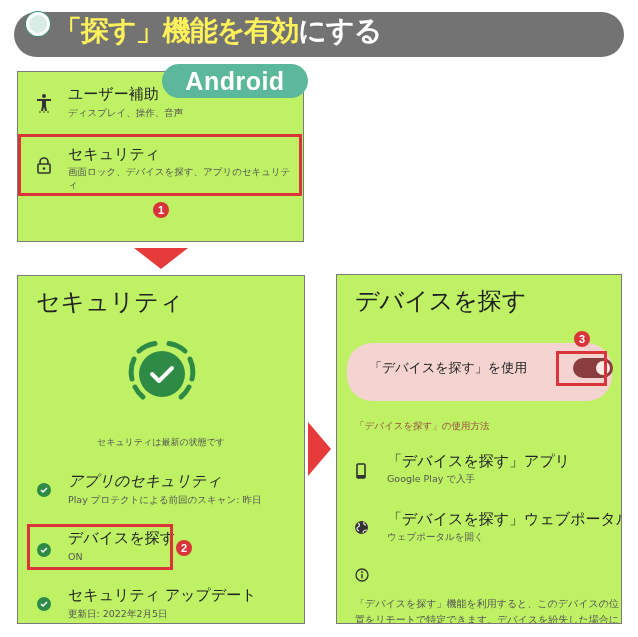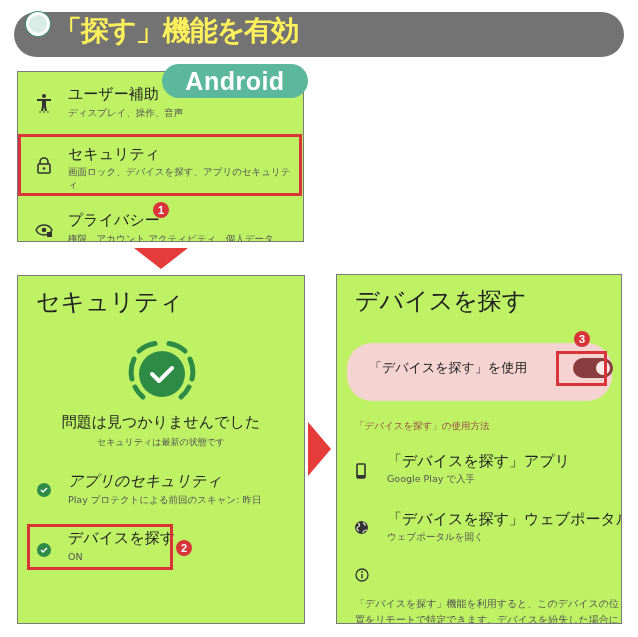--- a/index.html
+++ b/index.html
@@ -74,20 +74,21 @@
   }
   .section-label { position: absolute; left: 18px; top: 145px; font-size: 9.5px; color: #9a4a45; white-space: nowrap; }
   .desc-text { position: absolute; left: 18px; font-size: 10px; color: #555; white-space: nowrap; }
 </style>
 </head>
 <body>
 
 <div class="abs title-bar">
   <div class="title-circle"></div>
   <span class="title-text title-yellow">「探す」機能を有効</span>
+  <span class="title-text title-white">にする</span>
 </div>
 
 <div class="abs android-badge">Android</div>
 
 <div class="abs panel panel-top">
   <div class="row" style="top:0;height:62px;">
     <div class="row-icon" style="top:21px;">
       <svg width="16" height="20" viewBox="0 0 16 20">
           <circle cx="8" cy="3" r="2" fill="#333"></circle>
           <path d="M1 6h14v2H10v5l1 5H9l-1-4-1 4H5l1-5V8H1z" fill="#333"></path>
@@ -103,31 +104,20 @@
     <div class="row-icon" style="top:20px;">
       <svg width="14" height="17" viewBox="0 0 14 17">
           <path d="M3 7V5a4 4 0 0 1 8 0v2" fill="none" stroke="#333" stroke-width="1.6"></path>
           <rect x="1" y="7" width="12" height="9" rx="1" fill="none" stroke="#333" stroke-width="1.6"></rect>
           <circle cx="7" cy="11.5" r="1.3" fill="#333"></circle>
         </svg>
     </div>
     <div class="row-title" style="top:10px;">セキュリティ</div>
     <div class="row-sub" style="top:31px;">画面ロック、デバイスを探す、アプリのセキュリテ</div>
     <div class="row-sub" style="top:44px;">ィ</div>
-  </div>
-  <div class="row" style="top:126px;height:46px;">
-    <div class="row-icon" style="top:23px;">
-      <svg width="18" height="14" viewBox="0 0 18 14">
-          <path d="M1 6c2-4 6-5 8-5s6 1 8 5c-2 4-6 5-8 5S3 10 1 6z" fill="none" stroke="#333" stroke-width="1.5"></path>
-          <circle cx="9" cy="6" r="2.3" fill="#333"></circle>
-          <rect x="12" y="8" width="5" height="5" fill="#333"></rect>
-        </svg>
-    </div>
-    <div class="row-title" style="top:13px;">プライバシー</div>
-    <div class="row-sub" style="top:35px;">権限、アカウント アクティビティ、個人データ</div>
   </div>
 </div>
 <div class="abs red-box" style="left:18px;top:134px;width:284px;height:62px;"></div>
 <div class="abs num-badge" style="left:153px;top:202px;">1</div>
 
 <div class="abs arrow-down"></div>
 <div class="abs arrow-right"></div>
 
 <div class="abs panel panel-left">
   <div class="panel-heading">セキュリティ</div>
@@ -138,21 +128,20 @@
         <path d="M 42 4.5 A 31 31 0 0 1 58 12"></path>
         <path d="M 7 20 A 31 31 0 0 0 5 40"></path>
         <path d="M 63 20 A 31 31 0 0 1 65 40"></path>
         <path d="M 8 48 A 31 31 0 0 0 16 58"></path>
         <path d="M 62 48 A 31 31 0 0 1 54 58"></path>
       </g>
       <circle cx="35" cy="35" r="23" fill="#2e8b45"></circle>
       <path d="M25 35l7 7 13-13" fill="none" stroke="#fff" stroke-width="4" stroke-linecap="round" stroke-linejoin="round"></path>
     </svg>
   </div>
-  <div class="center-text" style="top:137px;font-size:15px;color:#222;">問題は見つかりませんでした</div>
   <div class="center-text" style="top:160px;font-size:9px;color:#555;">セキュリティは最新の状態です</div>
 
   <div class="row" style="top:190px;height:50px;">
     <div class="row-icon" style="top:14px;">
         <div class="check-dot">
           <svg width="8" height="8" viewBox="0 0 8 8">
             <path d="M1 4l2 2 4-4" fill="none" stroke="#fff" stroke-width="1.5"></path>
           </svg>
         </div>
       </div>
@@ -163,20 +152,31 @@
     <div class="row-icon" style="top:14px;">
         <div class="check-dot">
           <svg width="8" height="8" viewBox="0 0 8 8">
             <path d="M1 4l2 2 4-4" fill="none" stroke="#fff" stroke-width="1.5"></path>
           </svg>
         </div>
       </div>
     <div class="row-title" style="top:3px;">デバイスを探す</div>
     <div class="row-sub" style="top:25px;">ON</div>
   </div>
+  <div class="row" style="top:310px;height:40px;">
+    <div class="row-icon" style="top:8px;">
+        <div class="check-dot">
+          <svg width="8" height="8" viewBox="0 0 8 8">
+            <path d="M1 4l2 2 4-4" fill="none" stroke="#fff" stroke-width="1.5"></path>
+          </svg>
+        </div>
+      </div>
+    <div class="row-title" style="top:0px;">セキュリティ アップデート</div>
+    <div class="row-sub" style="top:22px;">更新日: 2022年2月5日</div>
+  </div>
 </div>
 <div class="abs red-box" style="left:27px;top:524px;width:146px;height:46px;"></div>
 <div class="abs num-badge" style="left:176px;top:540px;">2</div>
 
 <div class="abs panel panel-right">
   <div class="panel-heading">デバイスを探す</div>
   <div class="abs toggle-row">
     <div class="toggle-label">「デバイスを探す」を使用</div>
     <div class="toggle">
       <div class="toggle-knob"></div>

